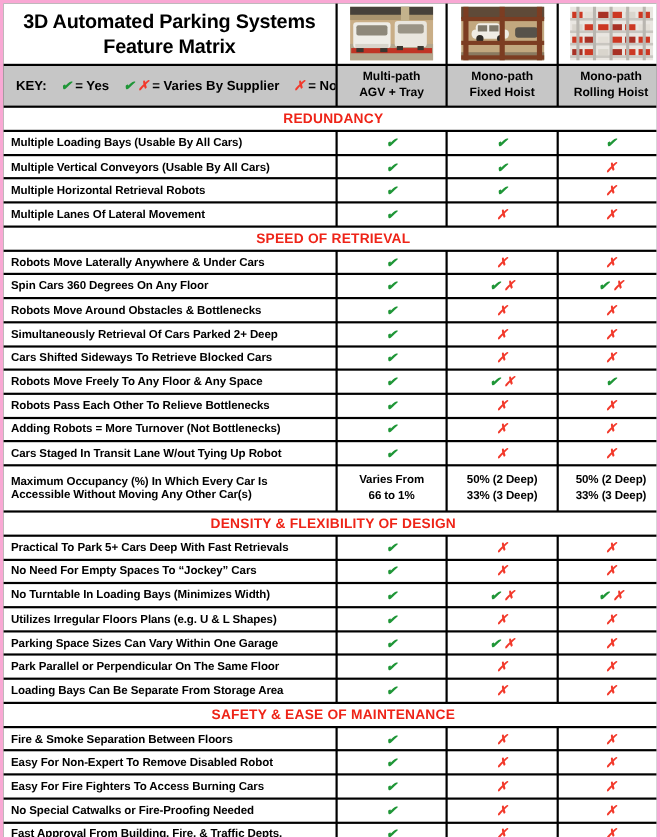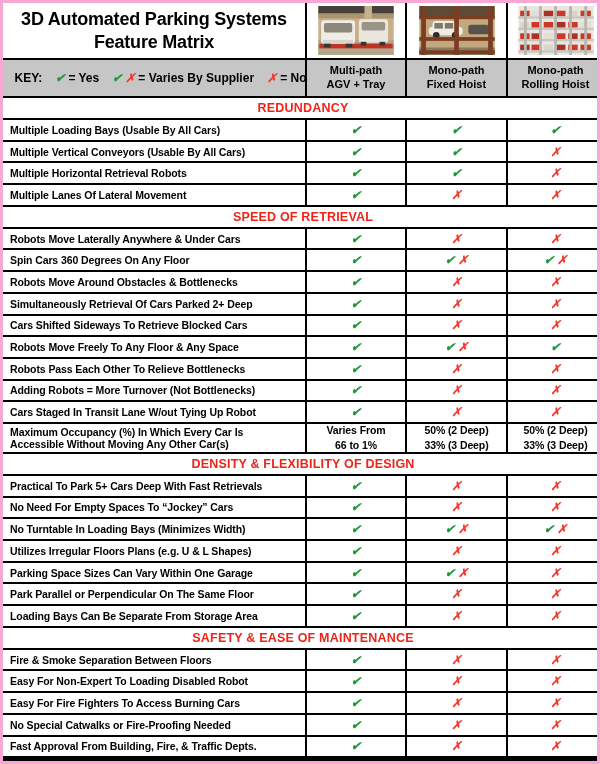--- a/index.html
+++ b/index.html
@@ -29,21 +29,21 @@
     display: flex;
     align-items: center;
     justify-content: center;
     overflow: hidden;
   }
   
   .r-title   { height: 55px; }
   .r-key     { height: 36px; }
   .r-section { height: 20px; }
   .r-row     { height: 19.7px; }
-  .r-tall    { height: 28px; }
+  .r-tall    { height: 40px; }
 
   .title-cell { flex-direction: column; text-align: center; }
   .title-line { font-size: 18px; line-height: 1.25; letter-spacing: -0.2px; }
 
   .photo-cell { background: #fff; }
   .photo-cell svg { display: block; }
 
   .key-cell {
     background: var(--header-gray, #c6c6c6);
     font-size: 12px;
@@ -449,21 +449,21 @@
       <div class="cell label-cell r-row">Fire &amp; Smoke Separation Between Floors</div>
       <div class="cell value-cell r-row">
         <span class="mark yes">✔</span>
       </div>
       <div class="cell value-cell r-row">
         <span class="mark no">✗</span>
       </div>
       <div class="cell value-cell r-row">
         <span class="mark no">✗</span>
       </div>
-      <div class="cell label-cell r-row">Easy For Non-Expert To Loading Disabled Robot</div>
+      <div class="cell label-cell r-row">Easy For Non-Expert To Remove Disabled Robot</div>
       <div class="cell value-cell r-row">
         <span class="mark yes">✔</span>
       </div>
       <div class="cell value-cell r-row">
         <span class="mark no">✗</span>
       </div>
       <div class="cell value-cell r-row">
         <span class="mark no">✗</span>
       </div>
       <div class="cell label-cell r-row">Easy For Fire Fighters To Access Burning Cars</div>

